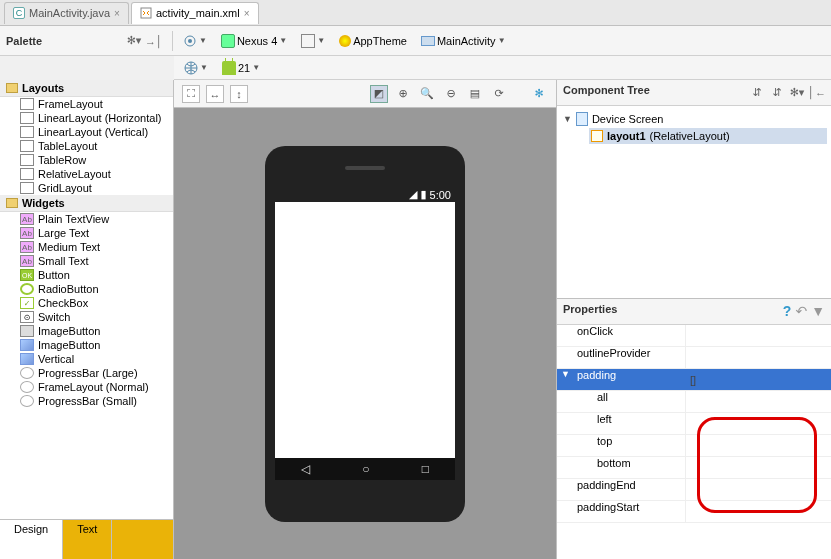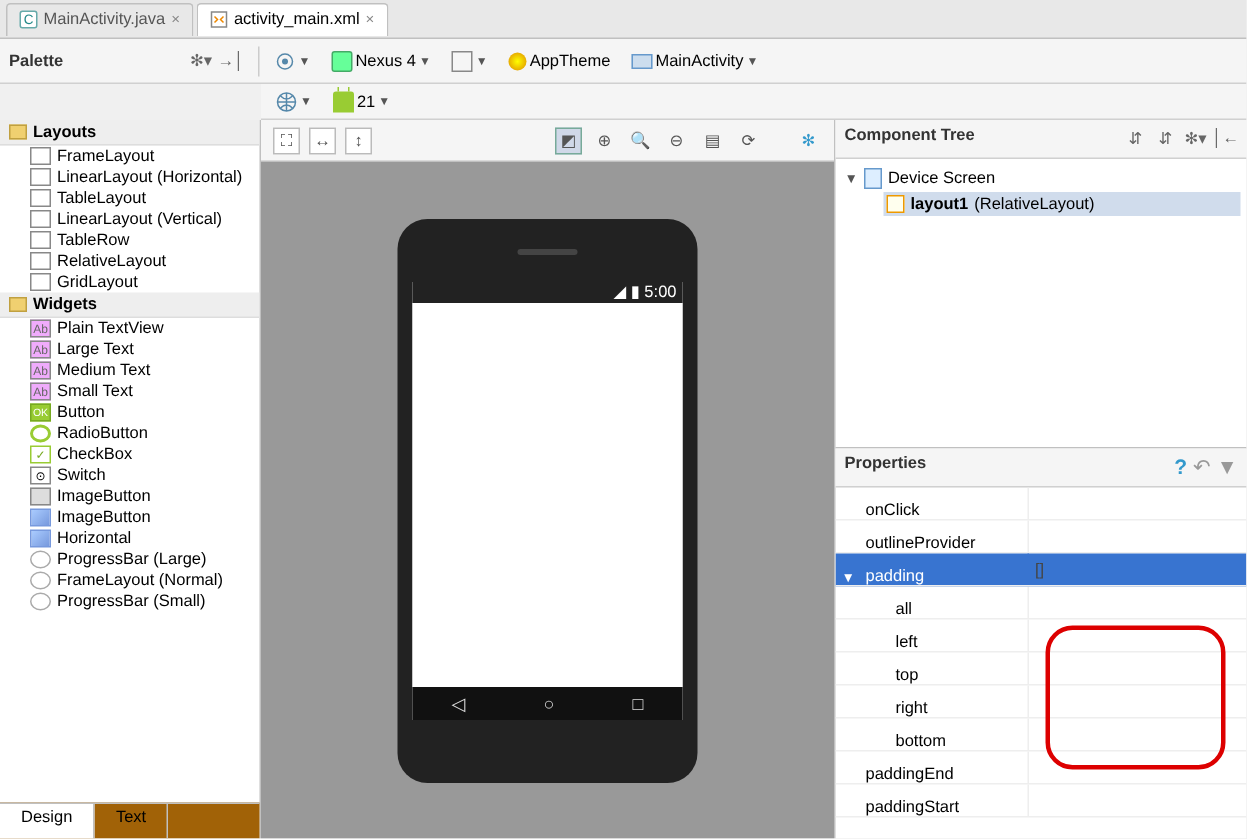--- a/index.html
+++ b/index.html
@@ -39,21 +39,21 @@
 .item-icon { width: 14px; height: 12px; border: 1px solid #888; display: inline-flex; align-items: center; justify-content: center; font-size: 8px; flex-shrink: 0; }
 .ab { background: #f0abfc; color: #666; }
 .ok { background: #9c3; color: #fff; border-color: #7a2; font-size: 7px; }
 .radio { border-radius: 50%; background: #fff; border: 2px solid #9c3; }
 .check { background: #fff; border-color: #9c3; color: #7a2; }
 .switch { background: #fff; }
 .toggle { background: #ddd; }
 .img { background: linear-gradient(135deg,#acf,#79d); border-color: #79d; }
 .prog { background: #fff; border-radius: 50%; border-color: #aaa; }
 
-.design-text-tabs { display: flex; border-top: 1px solid #c0c0c0; background: #a16207; height: 24px; }
+.design-text-tabs { display: flex; border-top: 1px solid #c0c0c0; background: #eab308; height: 40px; }
 .dt-tab { padding: 3px 14px; border-right: 1px solid #c0c0c0; cursor: pointer; }
 .dt-tab.active { background: #fff; }
 
 .center-panel { flex: 1; background: #999; position: relative; display: flex; flex-direction: column; }
 .center-toolbar { background: #f5f5f5; height: 28px; border-bottom: 1px solid #c0c0c0; display: flex; align-items: center; padding: 0 8px; justify-content: space-between; }
 .ct-group { display: flex; gap: 6px; align-items: center; }
 .ct-icon { width: 18px; height: 18px; border: 1px solid #bbb; display: inline-flex; align-items: center; justify-content: center; color: #555; cursor: pointer; background: #fff; }
 .ct-icon.pressed { background: #d0d8e8; border-color: #7a9; }
 .ct-plain { border: none; background: transparent; }
 
@@ -73,21 +73,21 @@
 .tree { padding: 4px; }
 .tree-item { display: flex; align-items: center; gap: 4px; padding: 2px; cursor: pointer; }
 .tree-item.selected { background: #d0dcec; }
 .tree-child { margin-left: 28px; }
 .tri { font-size: 9px; color: #555; }
 .device-icon { width: 12px; height: 14px; border: 1px solid #69c; background: #def; }
 .layout-icon { width: 12px; height: 12px; border: 1px solid #e90; background: #ffe; }
 
 .props-panel { flex: 1; border-top: 1px solid #c0c0c0; margin-top: 150px; display: flex; flex-direction: column; }
 .props-list { flex: 1; overflow-y: auto; position: relative; }
-.prop-row { display: flex; height: 22px; align-items: flex-end; border-bottom: 1px solid #eee; }
+.prop-row { display: flex; height: 22px; align-items: flex-start; border-bottom: 1px solid #eee; }
 .prop-name { width: 128px; padding-left: 20px; }
 .prop-name.child { padding-left: 40px; }
 .prop-val { flex: 1; color: #444; padding-left: 4px; border-left: 1px solid #eee; height: 100%; display: flex; align-items: center; }
 .prop-row.selected { background: #3874d0; color: #fff; }
 .prop-row.selected .prop-val, .prop-row.selected .prop-name { border-color: #3874d0; }
 .prop-row .tri2 { position: absolute; left: 4px; font-size: 9px; }
 .red-annot { position: absolute; border: 3px solid #d00; border-radius: 18px; width: 120px; height: 96px; right: 14px; top: 92px; pointer-events: none; }
 .help-icon { color: #39c; font-weight: bold; font-size: 14px; }
 .undo-icon, .filter-icon { color: #999; font-size: 14px; }
 .sub-toolbar { display:flex; align-items:center; gap:6px; padding:2px 6px; background:#f5f5f5; }
@@ -172,25 +172,25 @@
       <div class="palette-item">
           <span class="item-icon"></span>
           <span>FrameLayout</span>
         </div>
       <div class="palette-item">
           <span class="item-icon"></span>
           <span>LinearLayout (Horizontal)</span>
         </div>
       <div class="palette-item">
           <span class="item-icon"></span>
+          <span>LinearLayout (Vertical)</span>
+        </div>
+      <div class="palette-item">
+          <span class="item-icon"></span>
           <span>TableLayout</span>
-        </div>
-      <div class="palette-item">
-          <span class="item-icon"></span>
-          <span>LinearLayout (Vertical)</span>
         </div>
       <div class="palette-item">
           <span class="item-icon"></span>
           <span>TableRow</span>
         </div>
       <div class="palette-item">
           <span class="item-icon"></span>
           <span>RelativeLayout</span>
         </div>
       <div class="palette-item">
@@ -236,21 +236,21 @@
       <div class="palette-item">
           <span class="item-icon toggle"></span>
           <span>ImageButton</span>
         </div>
       <div class="palette-item">
           <span class="item-icon img"></span>
           <span>ImageButton</span>
         </div>
       <div class="palette-item">
           <span class="item-icon img"></span>
-          <span>Horizontal</span>
+          <span>Vertical</span>
         </div>
       <div class="palette-item">
           <span class="item-icon prog"></span>
           <span>ProgressBar (Large)</span>
         </div>
       <div class="palette-item">
           <span class="item-icon prog"></span>
           <span>FrameLayout (Normal)</span>
         </div>
       <div class="palette-item">
@@ -354,24 +354,20 @@
           </div>
         <div class="prop-row">
             <div class="prop-name child">left</div>
             <div class="prop-val"></div>
           </div>
         <div class="prop-row">
             <div class="prop-name child">top</div>
             <div class="prop-val"></div>
           </div>
         <div class="prop-row">
-            <div class="prop-name child">right</div>
-            <div class="prop-val"></div>
-          </div>
-        <div class="prop-row">
             <div class="prop-name child">bottom</div>
             <div class="prop-val"></div>
           </div>
         <div class="prop-row">
             <div class="prop-name">paddingEnd</div>
             <div class="prop-val"></div>
           </div>
         <div class="prop-row">
             <div class="prop-name">paddingStart</div>
             <div class="prop-val"></div>

